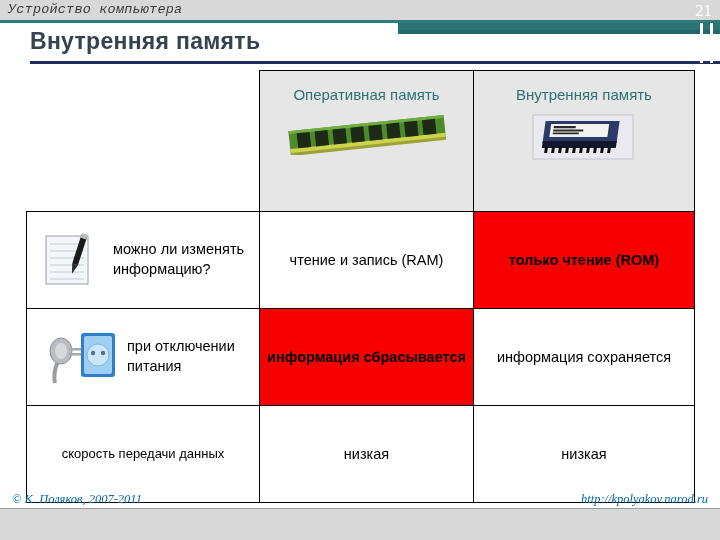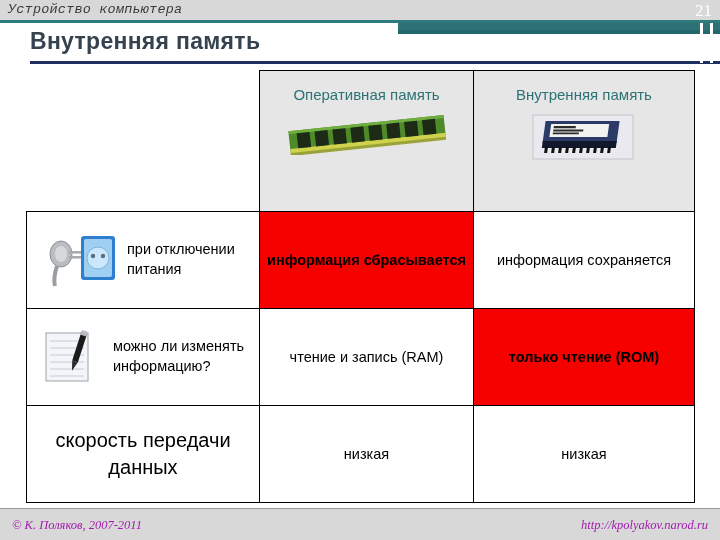--- a/index.html
+++ b/index.html
@@ -170,21 +170,21 @@
     height: 100%;
   }
   .label-text {
     text-align: left;
     line-height: 1.35;
     font-size: 14.5px;
     padding-left: 10px;
   }
   .label-center {
     line-height: 1.35;
-    font-size: 20px;
+    font-size: 13px;
     width: 100%;
   }
 
   
   .icon-box { flex: 0 0 auto; }
 
   .ram-img {
     margin-top: 6px;
     width: 168px; height: 44px;
     position: relative;
@@ -203,25 +203,25 @@
     background: #d8d8d8;
   }
   #footer-rule {
     position: absolute;
     left: 0; top: 508px;
     width: 720px; height: 1px;
     background: #9a9a9a;
   }
   .footer-text {
     position: absolute;
-    top: 518px;
+    top: 492px;
     font-family: "Liberation Serif", serif;
     font-style: italic;
     font-size: 12.5px;
-    color: #a21caf;
+    color: #0369a1;
     white-space: nowrap;
   }
   #footer-copyright { left: 12px; }
   #footer-url { right: 12px; }
 </style>
 </head>
 <body>
 
 <div id="header-band"></div>
 <div id="header-title">Устройство компьютера</div>
@@ -305,48 +305,20 @@
             </svg>
           </div>
         </div>
       </td>
     </tr>
 
     <tr>
       <td class="row-cell">
         <div class="label-cell-inner">
           <div class="icon-box">
-            <svg viewBox="0 0 76 58" width="76" height="58" xmlns="http://www.w3.org/2000/svg">
-              <g>
-                <ellipse cx="20" cy="24" rx="11" ry="13" fill="#b9bcc0" stroke="#8d9196"></ellipse>
-                <ellipse cx="20" cy="24" rx="6" ry="8" fill="#d6d8da"></ellipse>
-                <rect x="28" y="21" width="12" height="2.6" fill="#a7abb0"></rect>
-                <rect x="28" y="26" width="12" height="2.6" fill="#a7abb0"></rect>
-                <path d="M16 36 Q12 48 14 56" stroke="#9a9ea3" stroke-width="4" fill="none"></path>
-              </g>
-              <g>
-                <rect x="40" y="6" width="34" height="44" rx="3" fill="#2f7fd0"></rect>
-                <rect x="43" y="9" width="28" height="38" rx="2" fill="#9fd0f2"></rect>
-                <circle cx="57" cy="28" r="11" fill="#cbe7fb" stroke="#7fb5da"></circle>
-                <circle cx="52" cy="26" r="2.2" fill="#5a6f80"></circle>
-                <circle cx="62" cy="26" r="2.2" fill="#5a6f80"></circle>
-              </g>
-            </svg>
-          </div>
-          <div class="label-text">при отключении питания</div>
-        </div>
-      </td>
-      <td class="row-cell cell-red cell-text">информация сбрасывается</td>
-      <td class="row-cell cell-plain cell-text">информация сохраняется</td>
-    </tr>
-
-    <tr>
-      <td class="row-cell">
-        <div class="label-cell-inner">
-          <div class="icon-box">
             <svg viewBox="0 0 62 62" width="62" height="62" xmlns="http://www.w3.org/2000/svg">
               <rect x="5" y="8" width="42" height="48" fill="#f3f5f8" stroke="#9aa2ab"></rect>
               <g stroke="#c2ccd6" stroke-width="1">
                 <line x1="9" y1="16" x2="43" y2="16"></line>
                   <line x1="9" y1="23" x2="43" y2="23"></line>
                 <line x1="9" y1="30" x2="43" y2="30"></line>
                   <line x1="9" y1="37" x2="43" y2="37"></line>
                 <line x1="9" y1="44" x2="43" y2="44"></line>
                   <line x1="9" y1="51" x2="43" y2="51"></line>
               </g>
@@ -359,20 +331,48 @@
           </div>
           <div class="label-text">можно ли изменять информацию?</div>
         </div>
       </td>
       <td class="row-cell cell-plain cell-text">чтение и запись (RAM)</td>
       <td class="row-cell cell-red cell-text">только чтение (ROM)</td>
     </tr>
 
     <tr>
       <td class="row-cell">
+        <div class="label-cell-inner">
+          <div class="icon-box">
+            <svg viewBox="0 0 76 58" width="76" height="58" xmlns="http://www.w3.org/2000/svg">
+              <g>
+                <ellipse cx="20" cy="24" rx="11" ry="13" fill="#b9bcc0" stroke="#8d9196"></ellipse>
+                <ellipse cx="20" cy="24" rx="6" ry="8" fill="#d6d8da"></ellipse>
+                <rect x="28" y="21" width="12" height="2.6" fill="#a7abb0"></rect>
+                <rect x="28" y="26" width="12" height="2.6" fill="#a7abb0"></rect>
+                <path d="M16 36 Q12 48 14 56" stroke="#9a9ea3" stroke-width="4" fill="none"></path>
+              </g>
+              <g>
+                <rect x="40" y="6" width="34" height="44" rx="3" fill="#2f7fd0"></rect>
+                <rect x="43" y="9" width="28" height="38" rx="2" fill="#9fd0f2"></rect>
+                <circle cx="57" cy="28" r="11" fill="#cbe7fb" stroke="#7fb5da"></circle>
+                <circle cx="52" cy="26" r="2.2" fill="#5a6f80"></circle>
+                <circle cx="62" cy="26" r="2.2" fill="#5a6f80"></circle>
+              </g>
+            </svg>
+          </div>
+          <div class="label-text">при отключении питания</div>
+        </div>
+      </td>
+      <td class="row-cell cell-red cell-text">информация сбрасывается</td>
+      <td class="row-cell cell-plain cell-text">информация сохраняется</td>
+    </tr>
+
+    <tr>
+      <td class="row-cell">
         <div class="label-center">скорость передачи данных</div>
       </td>
       <td class="row-cell cell-plain cell-text">низкая</td>
       <td class="row-cell cell-plain cell-text">низкая</td>
     </tr>
   </tbody>
 </table>
 
 <div id="footer-band"></div>
 <div id="footer-rule"></div>

